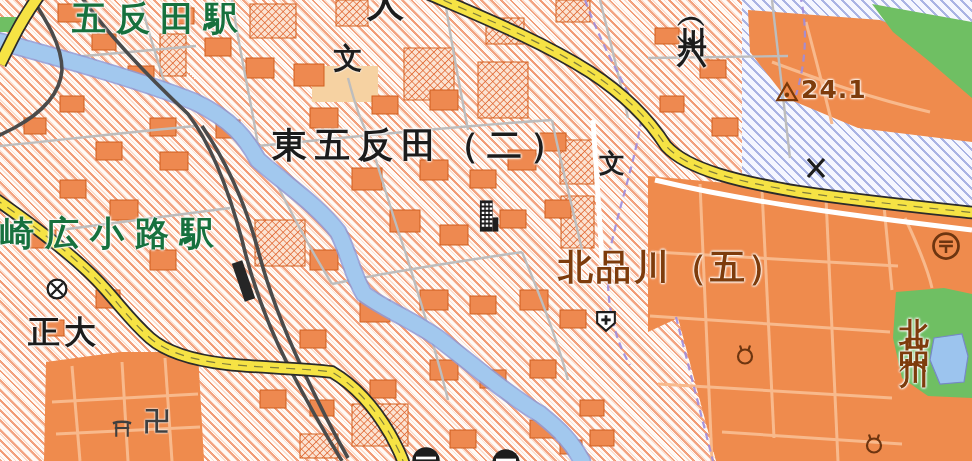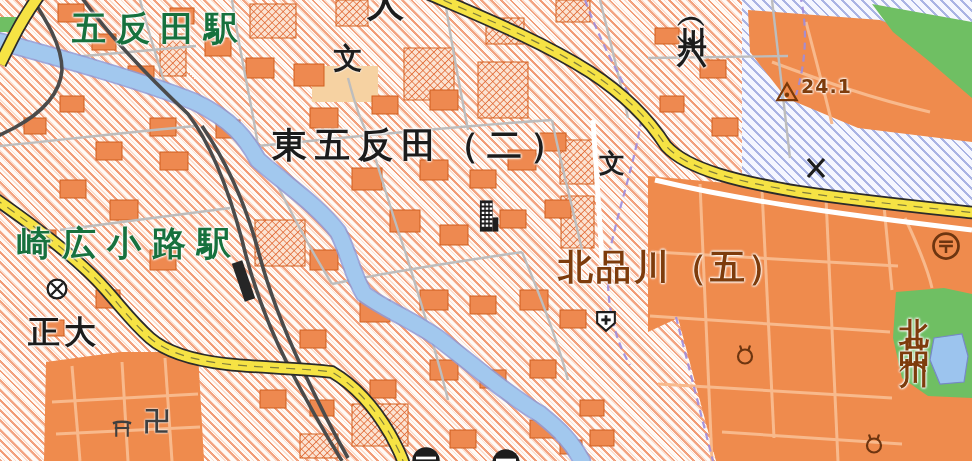--- a/index.html
+++ b/index.html
@@ -40,21 +40,21 @@
   .bound{fill:none; stroke:var(--c-boundary); stroke-width:2.2; stroke-dasharray:7 5; opacity:.9;}
   .yroad-c{fill:none; stroke:var(--c-road-casing); stroke-width:13.5;}
   .yroad{fill:none; stroke:var(--c-road-yellow); stroke-width:10;}
   .yroad-dash{fill:none; stroke:#6b6b3a; stroke-width:1.2; stroke-dasharray:9 7; opacity:.85;}
 
   .lbl{
     position:absolute; white-space:nowrap; font-weight:600; line-height:1;
     text-shadow:0 0 2px #fff,0 0 2px #fff,0 0 3px #fff,0 0 3px #fff;
   }
   .lbl.vert{writing-mode:vertical-rl; text-orientation:mixed;}
-  .c-green{color:var(--c-green-text);margin-top:10px;}
+  .c-green{color:var(--c-green-text);}
   .c-black{color:var(--c-black-text);}
   .c-brown{color:var(--c-brown-text);}
   .sym{position:absolute; transform:translate(-50%,-50%); line-height:0;}
   .sym .glyph{
     font-weight:700; line-height:1; display:block;
     text-shadow:0 0 2px #fff,0 0 2px #fff;
   }
   #labels-layer,#symbols-layer{position:absolute; inset:0;}
 </style>
 </head>
@@ -293,22 +293,22 @@
           <rect x="4" y="12.8" width="16" height="2.2" fill="#fff"></rect>
         </svg></div>
       <div class="sym" style="left: 506px; top: 463px;"><svg width="30" height="30" viewBox="0 0 24 24">
           <circle cx="12" cy="12" r="11" fill="var(--c-symbol-black)"></circle>
           <rect x="4" y="8.5" width="16" height="2.2" fill="#fff"></rect>
           <rect x="4" y="12.8" width="16" height="2.2" fill="#fff"></rect>
         </svg></div>
     </div>
   <div id="labels-layer">
       <div class="lbl c-green" style="left: 72px; top: 1px; font-size: 34px; letter-spacing: 10px;">五反田駅</div>
-      <div class="lbl c-green" style="left: 17px; top: 216px; font-size: 34px; letter-spacing: 11px;">崎広小路駅</div>
+      <div class="lbl c-green" style="left: 0px; top: 216px; font-size: 34px; letter-spacing: 11px;">崎広小路駅</div>
       <div class="lbl c-black" style="left: 272px; top: 128px; font-size: 35px; letter-spacing: 8px;">東五反田（二）</div>
       <div class="lbl c-brown" style="left: 558px; top: 250px; font-size: 35px; letter-spacing: 3px;">北品川（五）</div>
       <div class="lbl c-black" style="left: 28px; top: 316px; font-size: 32px; letter-spacing: 4px;">正大</div>
       <div class="lbl c-black" style="left: 366px; top: -16px; font-size: 38px; letter-spacing: 0px;">大</div>
       <div class="lbl c-black vert" style="left: 677px; top: 2px; font-size: 30px; letter-spacing: 5px;">川（六）</div>
       <div class="lbl c-brown vert" style="left: 899px; top: 293px; font-size: 30px; letter-spacing: 20px;">北品川（</div>
-      <div class="lbl c-brown" style="left: 801px; top: 77px; font-size: 19px; letter-spacing: 1px;">24.1</div>
+      <div class="lbl c-brown" style="left: 801px; top: 77px; font-size: 25px; letter-spacing: 1px;">24.1</div>
     </div>
 </div>
 
 </body></html>

